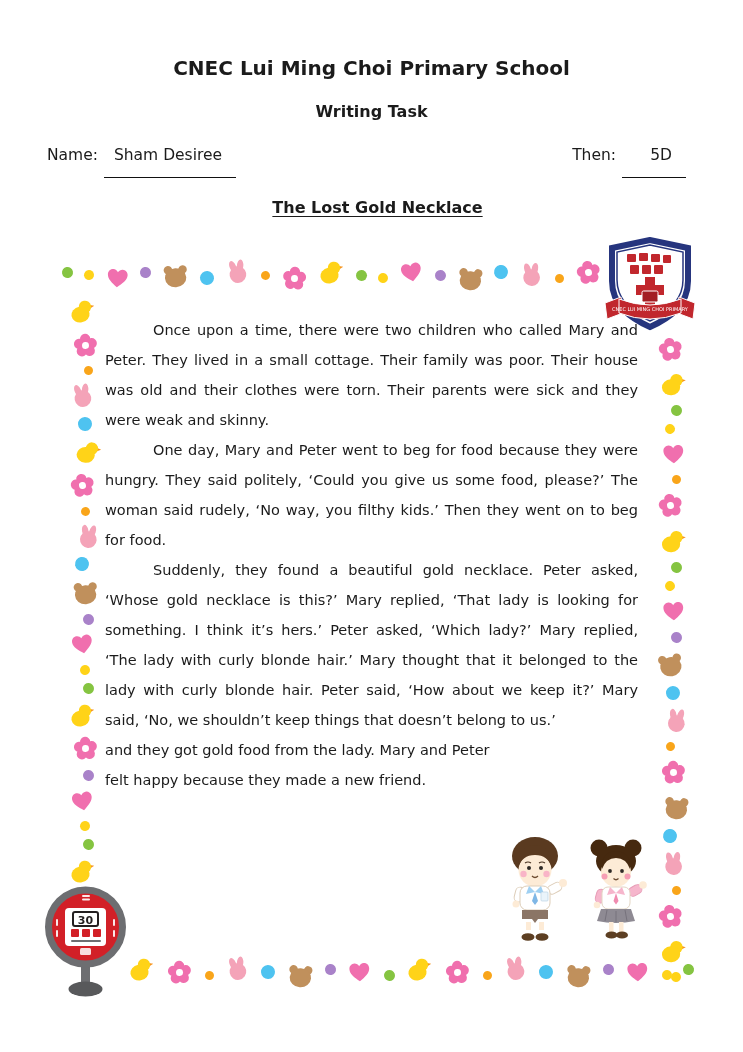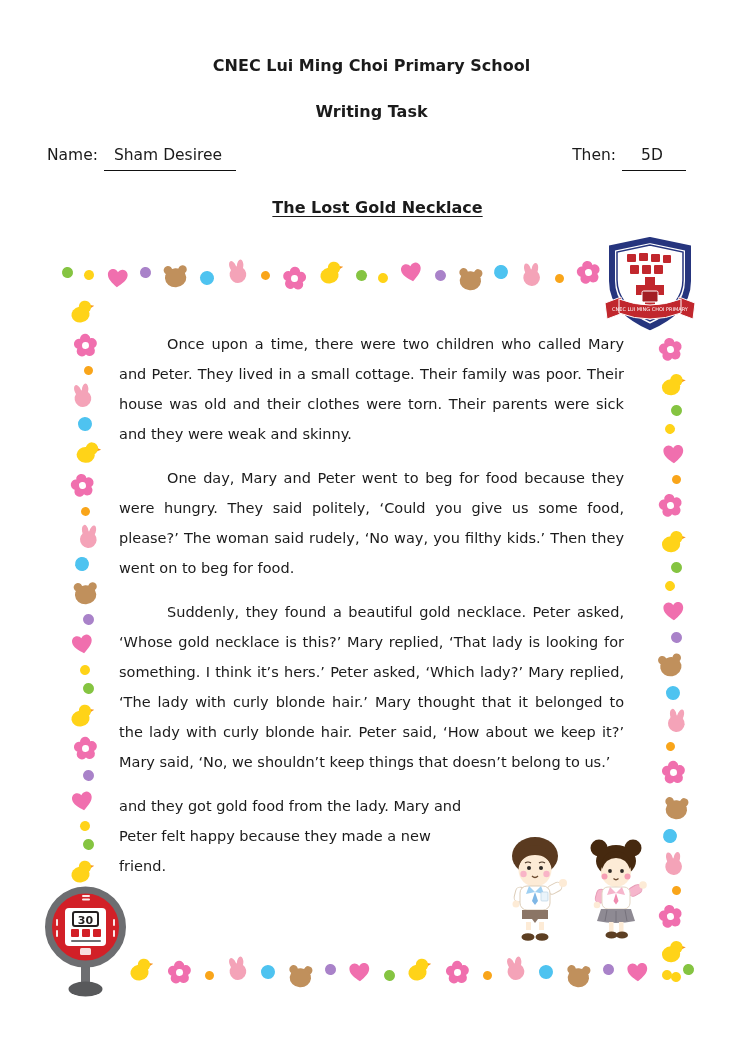--- a/index.html
+++ b/index.html
@@ -3,35 +3,35 @@
 <meta charset="utf-8">
 <style>
   html,body{margin:0;padding:0;background:#ffffff;}
   .page{
     position:relative;width:743px;height:1052px;background:#ffffff;
     font-family:"DejaVu Sans","Liberation Sans",sans-serif;color:#1b1b1b;
     overflow:hidden;
   }
   
   .school-name{position:absolute;top:56px;left:0;width:100%;text-align:center;
-    font-size:16px;font-weight:bold;}
+    font-size:20px;font-weight:bold;}
   .task-title{position:absolute;top:102px;left:0;width:100%;text-align:center;
     font-size:16px;font-weight:bold;}
   .name-row{position:absolute;top:146px;left:47px;right:57px;display:flex;
     justify-content:space-between;align-items:baseline;font-size:15.5px;}
   .field{display:flex;align-items:baseline;gap:6px;}
-  .fill-line{border-bottom:1.6px solid #111;padding:0 14px 6px 10px;min-width:40px;
-    text-align:center;}
+  .fill-line{border-bottom:1.6px solid #111;padding:0 14px 13px 10px;min-width:40px;
+    text-align:right;}
   .essay-title{position:absolute;top:198px;left:0;width:100%;text-align:center;}
   .essay-title span{font-size:16px;font-weight:bold;text-decoration:underline;
     text-underline-offset:3px;margin-left:12px;}
   
   .essay{position:absolute;left:105px;top:315px;width:533px;z-index:2;
     font-size:14.5px;line-height:30px;text-align:justify;}
-  .essay p{margin:14px;text-indent:48px;}
+  .essay p{margin:0;text-indent:48px;}
   .essay p.wrap-narrow{text-indent:0;text-align:left;padding-right:142px;}
   
   .border-row,.border-col{position:absolute;display:flex;z-index:1;}
   .border-row{flex-direction:row;justify-content:space-between;align-items:center;}
   .border-col{flex-direction:column;justify-content:space-between;align-items:center;}
   #border-top{left:62px;top:252px;width:540px;height:46px;}
   #border-bottom{left:128px;top:948px;width:566px;height:48px;}
   #border-left{left:62px;top:298px;width:46px;height:586px;}
   #border-right{left:650px;top:336px;width:46px;height:646px;}
   .deco{display:flex;align-items:center;justify-content:center;}

